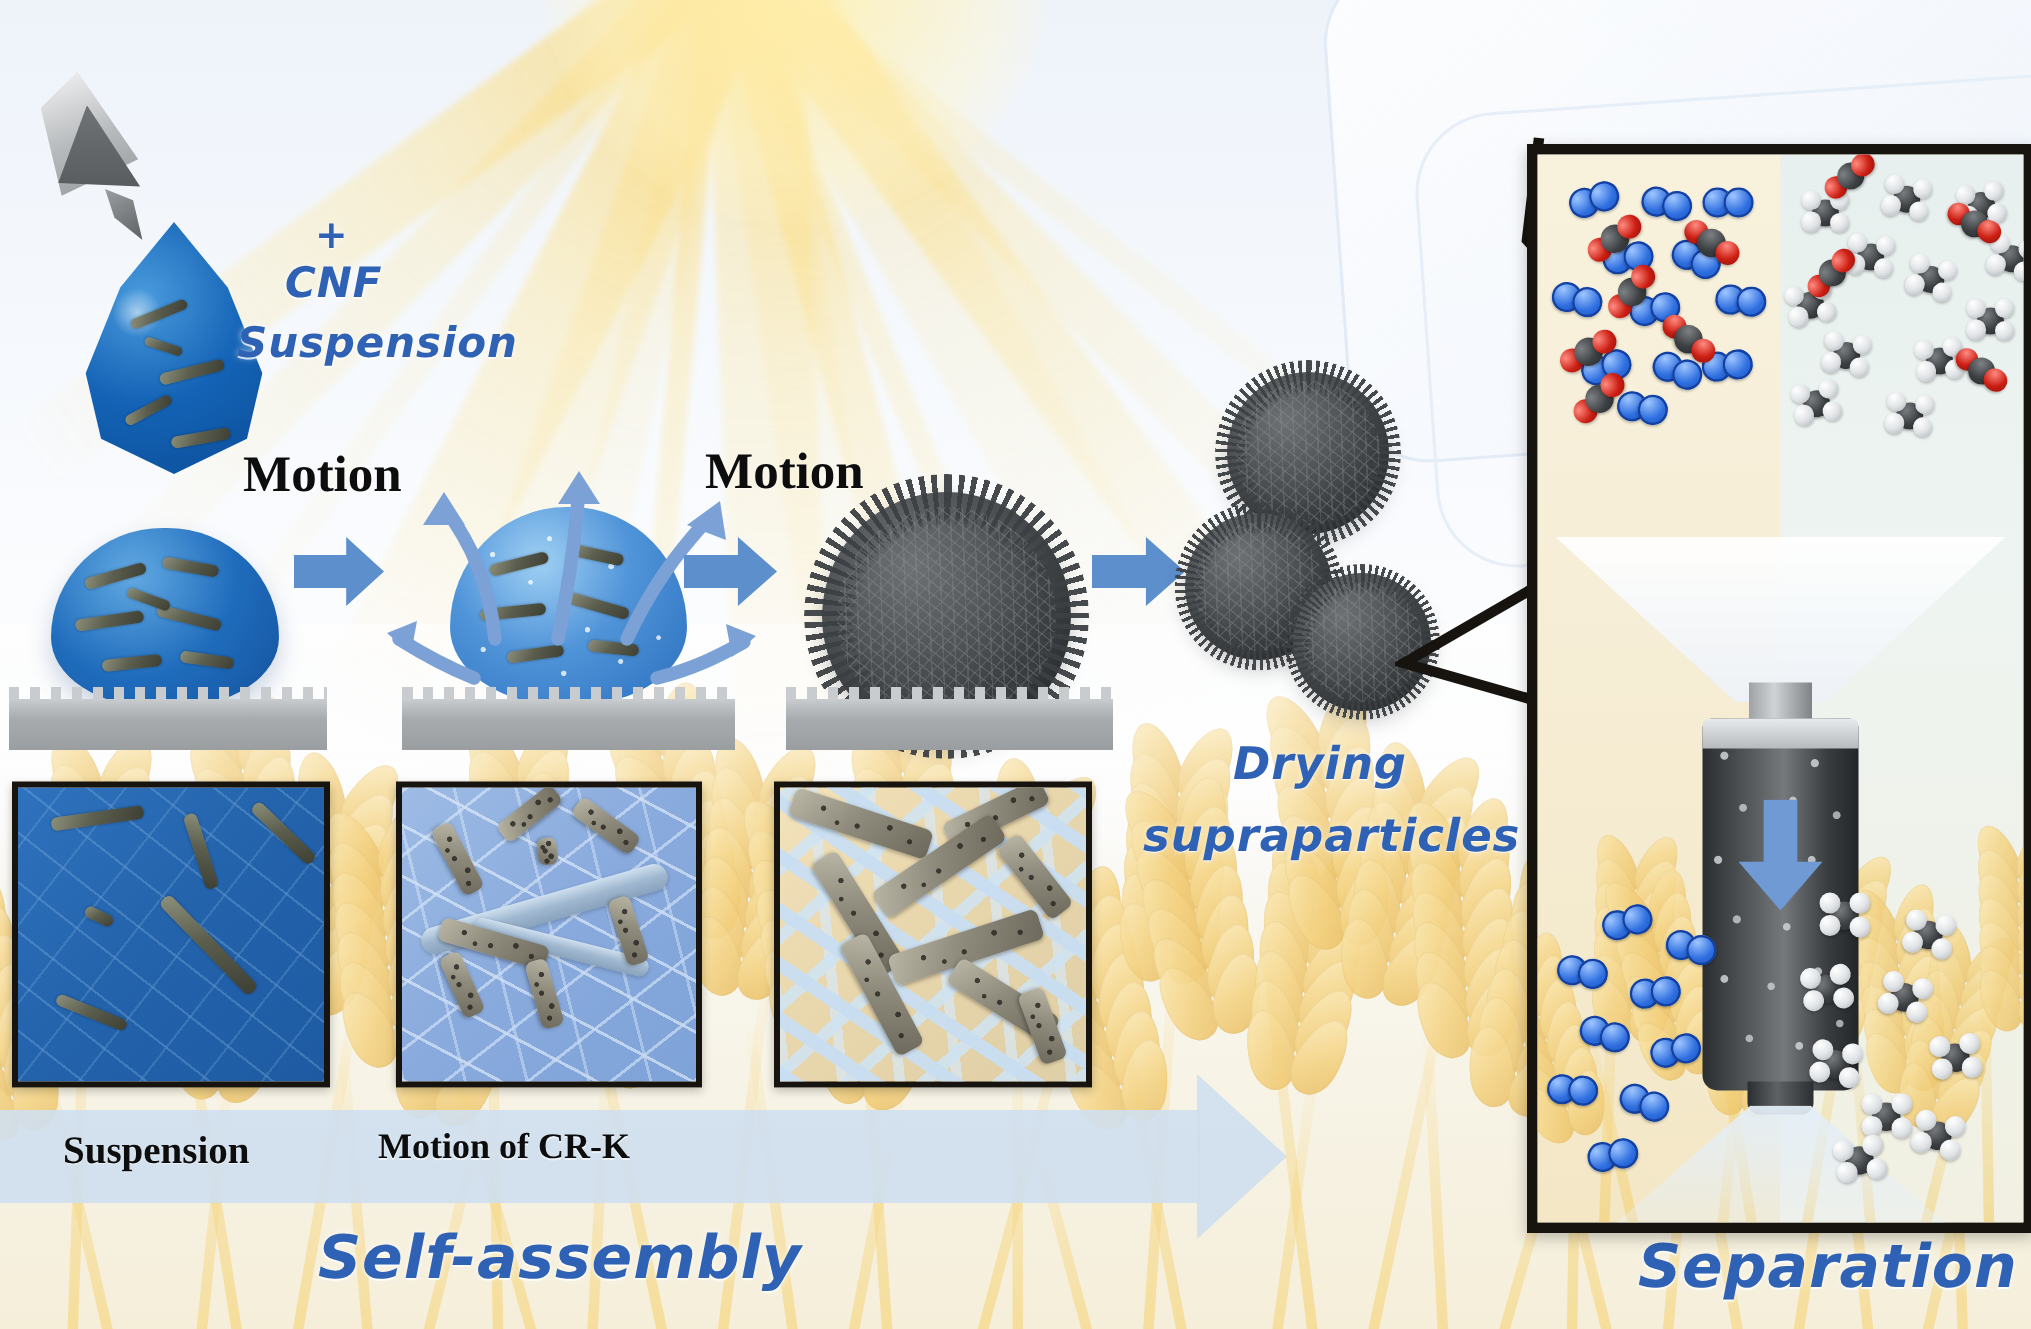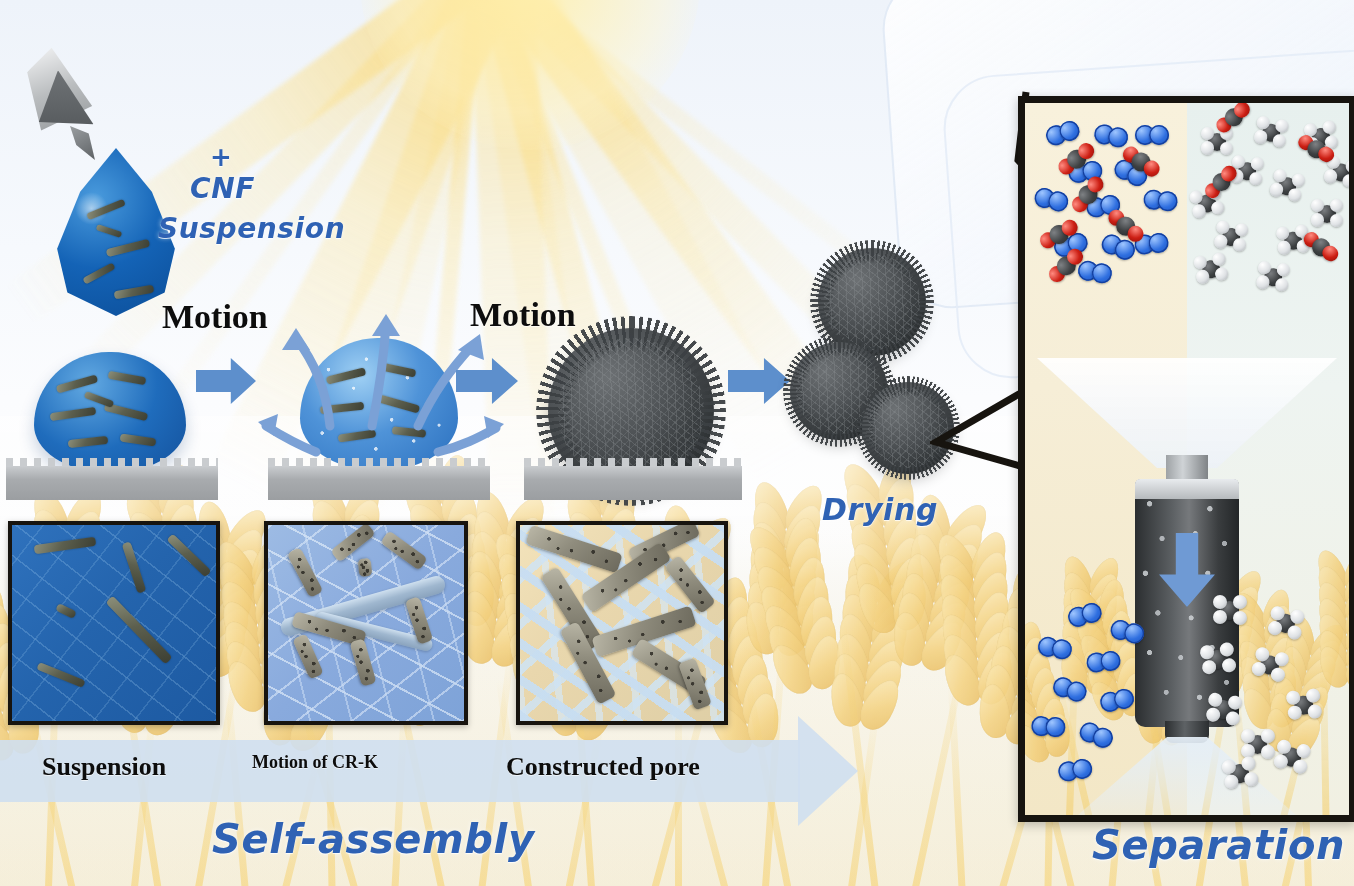--- a/index.html
+++ b/index.html
@@ -897,20 +897,21 @@
   <div class="cball" style="left:790px;top:342px;width:98px;height:98px;">
     <div class="fuzz"></div>
     <div class="fibers"></div>
   </div>
   <div class="cball" style="left:862px;top:382px;width:92px;height:92px;">
     <div class="fuzz"></div>
     <div class="fibers"></div>
   </div>
 
   <div class="label-blue" style="left:822px;top:492px;font-size:30px;">Drying</div>
+  <div class="label-blue" style="left:762px;top:540px;font-size:30px;">supraparticles</div>
 
   <div class="band"></div>
   <div class="band-head"></div>
 
   <div class="mpanel m1" style="left:8px;top:521px;width:204px;height:196px;">
     <div class="swirl"></div>
     <div class="rod" style="left:22px;top:16px;width:62px;height:9px;transform:rotate(-8deg);"></div>
     <div class="rod" style="left:96px;top:38px;width:52px;height:9px;transform:rotate(72deg);"></div>
     <div class="rod" style="left:150px;top:26px;width:54px;height:9px;transform:rotate(44deg);"></div>
     <div class="rod" style="left:44px;top:82px;width:20px;height:8px;transform:rotate(26deg);"></div>
@@ -939,22 +940,21 @@
     <div class="prod" style="left:58px;top:42px;width:96px;height:21px;transform:rotate(-34deg);"></div>
     <div class="prod" style="left:140px;top:50px;width:60px;height:19px;transform:rotate(52deg);"></div>
     <div class="prod" style="left:8px;top:74px;width:88px;height:20px;transform:rotate(58deg);"></div>
     <div class="prod" style="left:72px;top:96px;width:104px;height:21px;transform:rotate(-18deg);"></div>
     <div class="prod" style="left:26px;top:128px;width:84px;height:20px;transform:rotate(62deg);"></div>
     <div class="prod" style="left:110px;top:132px;width:78px;height:20px;transform:rotate(32deg);"></div>
     <div class="prod" style="left:150px;top:150px;width:50px;height:18px;transform:rotate(70deg);"></div>
   </div>
 
   <div class="label-black" style="left:42px;top:752px;font-size:26px;">Suspension</div>
-  <div class="label-black" style="left:252px;top:752px;font-size:18px;">Motion of CR-K</div>
-  <div class="label-black" style="left:506px;top:752px;font-size:26px;">Constructed pore</div>
+  <div class="label-black" style="left:252px;top:752px;font-size:24px;">Motion of CR-K</div>
 
   <div class="label-blue" style="left:212px;top:816px;font-size:40px;">Self-assembly</div>
   <div class="label-blue" style="left:1092px;top:822px;font-size:40px;">Separation</div>
 
   <svg class="callout-leader" viewBox="0 0 160 400">
     <polyline points="96,2 88,70 160,150" fill="none" stroke="#17140f" stroke-width="7"></polyline>
     <polyline points="96,300 6,352 160,396" fill="none" stroke="#17140f" stroke-width="7"></polyline>
   </svg>
 
   <div class="sep">

